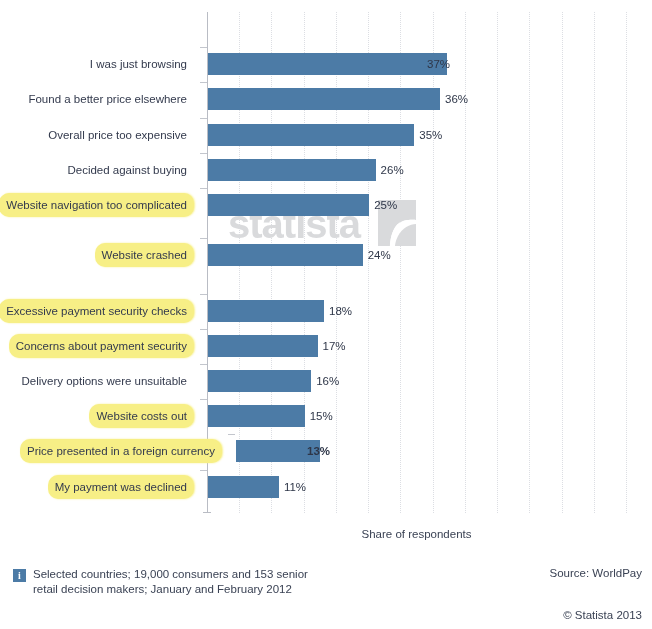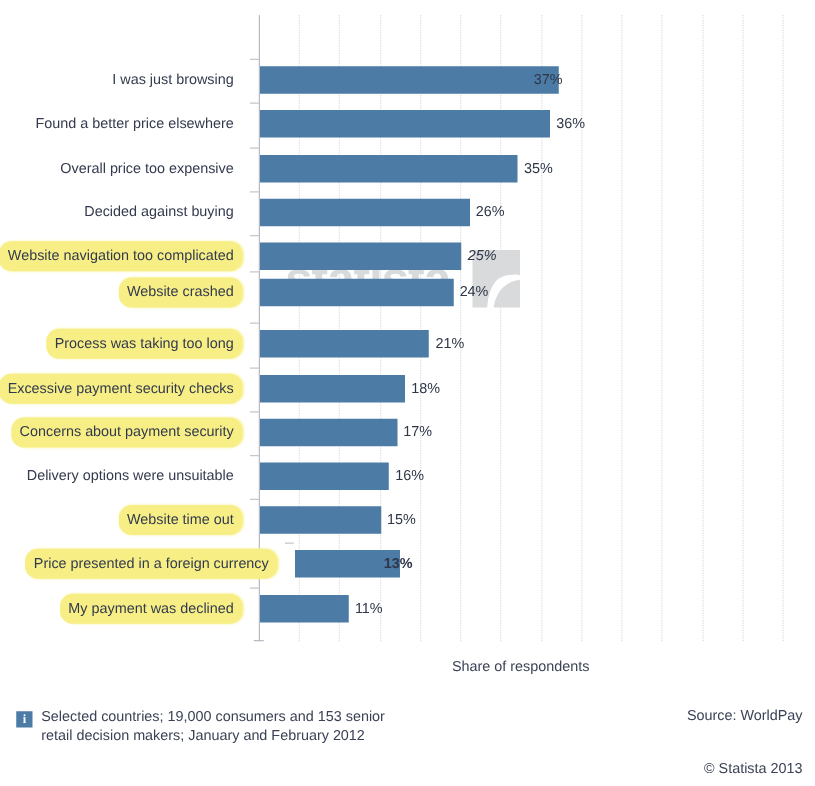--- a/index.html
+++ b/index.html
@@ -283,38 +283,30 @@
         </div>
         <div class="bar" title="Decided against buying: 26%" style="width: 167.6px; background: rgb(76, 123, 166);"></div>
         <div class="bar-value" style="left: 375.6px;">26%</div>
       </div>
       <div class="row" style="top: 176px; padding-left: 48px;">
         <div class="tick" style="top: 0px;"></div>
         <div class="cat-label-wrap">
           <span class="cat-label hl">Website navigation too complicated</span>
         </div>
         <div class="bar" title="Website navigation too complicated: 25%" style="width: 161.154px; background: rgb(76, 123, 166);"></div>
-        <div class="bar-value" style="left: 369.154px; font-style: italic;">25%</div>
-      </div>
-      <div class="row" style="top: 205px;">
+        <div class="bar-value" style="left: 369.154px;">25%</div>
+      </div>
+      <div class="row" style="top: 226px;">
         <div class="tick" style="top: 0px;"></div>
         <div class="cat-label-wrap">
           <span class="cat-label hl">Website crashed</span>
         </div>
         <div class="bar" title="Website crashed: 24%" style="width: 154.708px; background: rgb(76, 123, 166);"></div>
         <div class="bar-value" style="left: 362.708px;">24%</div>
       </div>
-      <div class="row" style="top: 246.4px;">
-        <div class="tick" style="top: 0px;"></div>
-        <div class="cat-label-wrap">
-          <span class="cat-label hl">Process was taking too long</span>
-        </div>
-        <div class="bar" title="Process was taking too long: 21%" style="width: 135.369px; background: rgb(76, 123, 166);"></div>
-        <div class="bar-value" style="left: 343.369px;">21%</div>
-      </div>
       <div class="row" style="top: 281.6px;">
         <div class="tick" style="top: 0px;"></div>
         <div class="cat-label-wrap">
           <span class="cat-label hl">Excessive payment security checks</span>
         </div>
         <div class="bar" title="Excessive payment security checks: 18%" style="width: 116.031px; background: rgb(76, 123, 166);"></div>
         <div class="bar-value" style="left: 324.031px;">18%</div>
       </div>
       <div class="row" style="top: 316.8px;">
         <div class="tick" style="top: 0px;"></div>
@@ -328,21 +320,21 @@
         <div class="tick" style="top: 0px;"></div>
         <div class="cat-label-wrap">
           <span class="cat-label">Delivery options were unsuitable</span>
         </div>
         <div class="bar" title="Delivery options were unsuitable: 16%" style="width: 103.138px; background: rgb(76, 123, 166);"></div>
         <div class="bar-value" style="left: 311.138px;">16%</div>
       </div>
       <div class="row" style="top: 387.2px;">
         <div class="tick" style="top: 0px;"></div>
         <div class="cat-label-wrap">
-          <span class="cat-label hl">Website time out</span>
+          <span class="cat-label hl">Website costs out</span>
         </div>
         <div class="bar" title="Website time out: 15%" style="width: 96.6923px; background: rgb(76, 123, 166);"></div>
         <div class="bar-value" style="left: 304.692px;">15%</div>
       </div>
       <div class="row" style="top: 422.4px; margin-left: 28px;">
         <div class="tick" style="top: 0px;"></div>
         <div class="cat-label-wrap">
           <span class="cat-label hl">Price presented in a foreign currency</span>
         </div>
         <div class="bar" title="Price presented in a foreign currency: 13%" style="width: 83.8px; background: rgb(76, 123, 166);"></div>

